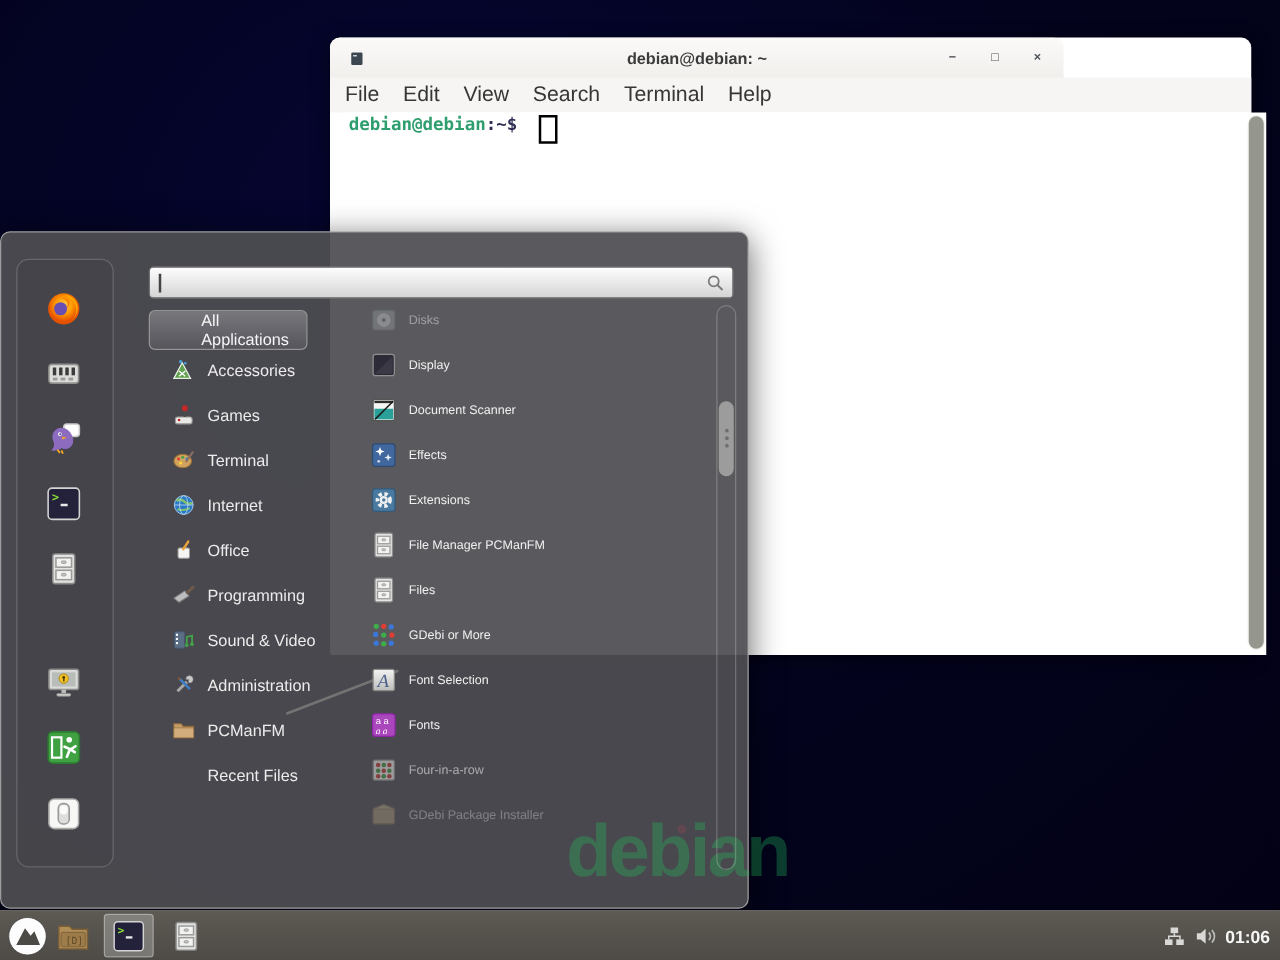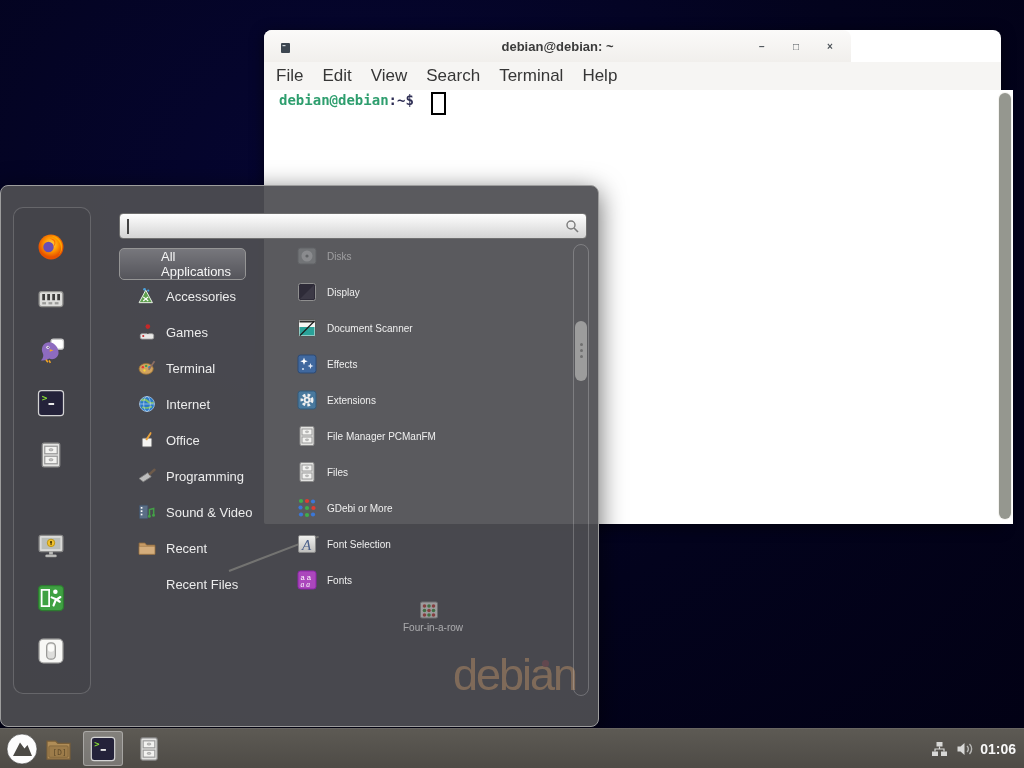--- a/index.html
+++ b/index.html
@@ -39,22 +39,22 @@
   #term-scrollbar{position:absolute;right:1px;top:2px;width:14px;height:428px;
     background:#f4f3f0;border-radius:7px;}
   #term-scroll-thumb{position:absolute;left:1px;top:1px;width:12px;height:426px;
     background:#95978f;border-radius:6px;}
 
   
   #menu-panel{left:0;top:185px;width:599px;height:542px;z-index:5;
     background:rgba(78,78,82,0.93);border:1px solid #9d9d9d;border-radius:8px;
     box-sizing:border-box;box-shadow:0 6px 26px rgba(0,0,0,.6);}
   #wallpaper-brand{left:452px;top:466px;opacity:.3;z-index:1;}
-  #wallpaper-brand .wm-text{font-size:45px;color:#fdba74;letter-spacing:-2px;
-    line-height:1;font-family:"Liberation Sans",sans-serif;}
+  #wallpaper-brand .wm-text{font-size:59px;color:#22c55e;letter-spacing:-2px;
+    line-height:1;font-family:"Liberation Sans",sans-serif;font-weight:bold;}
   #wallpaper-brand .wm-dot{position:absolute;left:89px;top:8px;width:7px;height:7px;
     border-radius:50%;background:#a0464e;}
   #wallpaper-swirl{left:228px;top:384px;width:96px;height:2px;background:#a9a99d;
     opacity:.45;transform:rotate(-21deg);transform-origin:left center;z-index:1;}
 
   #favorites{left:12px;top:21px;width:76px;height:485px;
     border:1px solid rgba(255,255,255,.18);border-radius:10px;
     background:rgba(0,0,0,.05);z-index:2;}
   .fav-icon{position:absolute;left:22px;width:30px;height:30px;}
 
@@ -77,21 +77,21 @@
   .cat-row{height:36px;display:flex;align-items:center;padding-left:6px;
     box-sizing:border-box;}
   .cat-icon{width:20px;height:20px;margin-right:9px;flex:none;}
   .cat-label{font-size:13px;color:#ececec;white-space:nowrap;}
 
   #apps{left:278px;top:52px;width:292px;z-index:2;}
   .app-row{height:36px;display:flex;align-items:center;padding-left:16px;
     box-sizing:border-box;}
   .app-icon{width:24px;height:24px;margin-right:8px;flex:none;}
   .app-label{font-size:10px;color:#efefef;white-space:nowrap;}
-  .row-faded{opacity:.45;}  .row-faded2{opacity:.58;flex-direction:column;}  .row-faded3{opacity:.33;}
+  .row-faded{opacity:.45;}  .row-faded2{opacity:.58;}  .row-faded3{opacity:.33;}
 
   #apps-scroll-track{left:572px;top:58px;width:16px;height:452px;z-index:2;
     border:1px solid rgba(255,255,255,.22);border-radius:8px;box-sizing:border-box;}
   #apps-scroll-thumb{left:574px;top:135px;width:12px;height:60px;z-index:3;
     background:#9c9c9c;border-radius:6px;}
   #apps-scroll-thumb .grip{position:absolute;left:4.5px;width:3px;height:3px;
     border-radius:50%;background:#6f6f6f;}
 
   
   #taskbar{left:0;top:728px;width:1024px;height:40px;z-index:10;
@@ -312,24 +312,33 @@
             <rect x="4.5" y="10" width="2" height="2" fill="#fff"></rect>
             <rect x="4.5" y="14" width="2" height="2" fill="#fff"></rect>
             <path d="M15 17v-8l5-1.2V16" stroke="#43a047" stroke-width="1.8" fill="none"></path>
             <circle cx="14.8" cy="17" r="1.8" fill="#43a047"></circle>
             <circle cx="19.8" cy="16" r="1.8" fill="#43a047"></circle>
           </svg></span>
       <span class="cat-label">Sound &amp; Video</span>
     </div>
     <div class="cat-row">
       <span class="cat-icon"><svg width="20" height="20" viewBox="0 0 24 24">
+            <line x1="6" y1="18" x2="15" y2="9" stroke="#a8a8a8" stroke-width="2.8"></line>
+            <path d="M14 6.5a3.5 3.5 0 1 1 3.5 3.5l-1-1 .5-2-2-.5z" fill="#c9c9c9" stroke="#8a8a8a" stroke-width=".6"></path>
+            <line x1="8" y1="6" x2="18" y2="16" stroke="#3f7cc0" stroke-width="2.6"></line>
+            <path d="M6.5 4.5l3 1-1 2-2-1z" fill="#8a5a3a"></path>
+          </svg></span>
+      <span class="cat-label">Administration</span>
+    </div>
+    <div class="cat-row">
+      <span class="cat-icon"><svg width="20" height="20" viewBox="0 0 24 24">
             <path d="M2.5 6h7l2 2.5h10V19.5h-19z" fill="#c79b66" stroke="#8f6b3e"></path>
             <path d="M2.5 10h19v9.5h-19z" fill="#d4ad7c" stroke="#8f6b3e" stroke-width=".6"></path>
           </svg></span>
-      <span class="cat-label">Recent</span>
+      <span class="cat-label">PCManFM</span>
     </div>
     <div class="cat-row">
       <span class="cat-icon"></span>
       <span class="cat-label">Recent Files</span>
     </div>
   </div>
 
   <div id="apps" class="abs">
     <div class="app-row row-faded">
       <span class="app-icon"><svg width="24" height="24" viewBox="0 0 24 24">
@@ -435,20 +444,27 @@
             <circle cx="12" cy="8" r="1.8" fill="#3f8a3c"></circle>
             <circle cx="16.5" cy="8" r="1.8" fill="#b03a37"></circle>
             <circle cx="7.5" cy="12.5" r="1.8" fill="#3f8a3c"></circle>
             <circle cx="12" cy="12.5" r="1.8" fill="#b03a37"></circle>
             <circle cx="16.5" cy="12.5" r="1.8" fill="#3f8a3c"></circle>
             <circle cx="7.5" cy="17" r="1.8" fill="#b03a37"></circle>
             <circle cx="12" cy="17" r="1.8" fill="#3f8a3c"></circle>
             <circle cx="16.5" cy="17" r="1.8" fill="#b03a37"></circle>
           </svg></span>
       <span class="app-label">Four-in-a-row</span>
+    </div>
+    <div class="app-row row-faded3">
+      <span class="app-icon"><svg width="24" height="24" viewBox="0 0 24 24">
+            <rect x="3.5" y="7" width="17" height="12" rx="1.5" fill="#c8b28c" stroke="#a08a5e"></rect>
+            <path d="M3.5 7l8.5-3.5L20.5 7" fill="#d8c49e" stroke="#a08a5e"></path>
+          </svg></span>
+      <span class="app-label">GDebi Package Installer</span>
     </div>
   </div>
 
   <div id="apps-scroll-track" class="abs"></div>
   <div id="apps-scroll-thumb" class="abs">
     <span class="grip" style="top:22px"></span>
       <span class="grip" style="top:28px"></span>
       <span class="grip" style="top:34px"></span>
   </div>
 </div>

